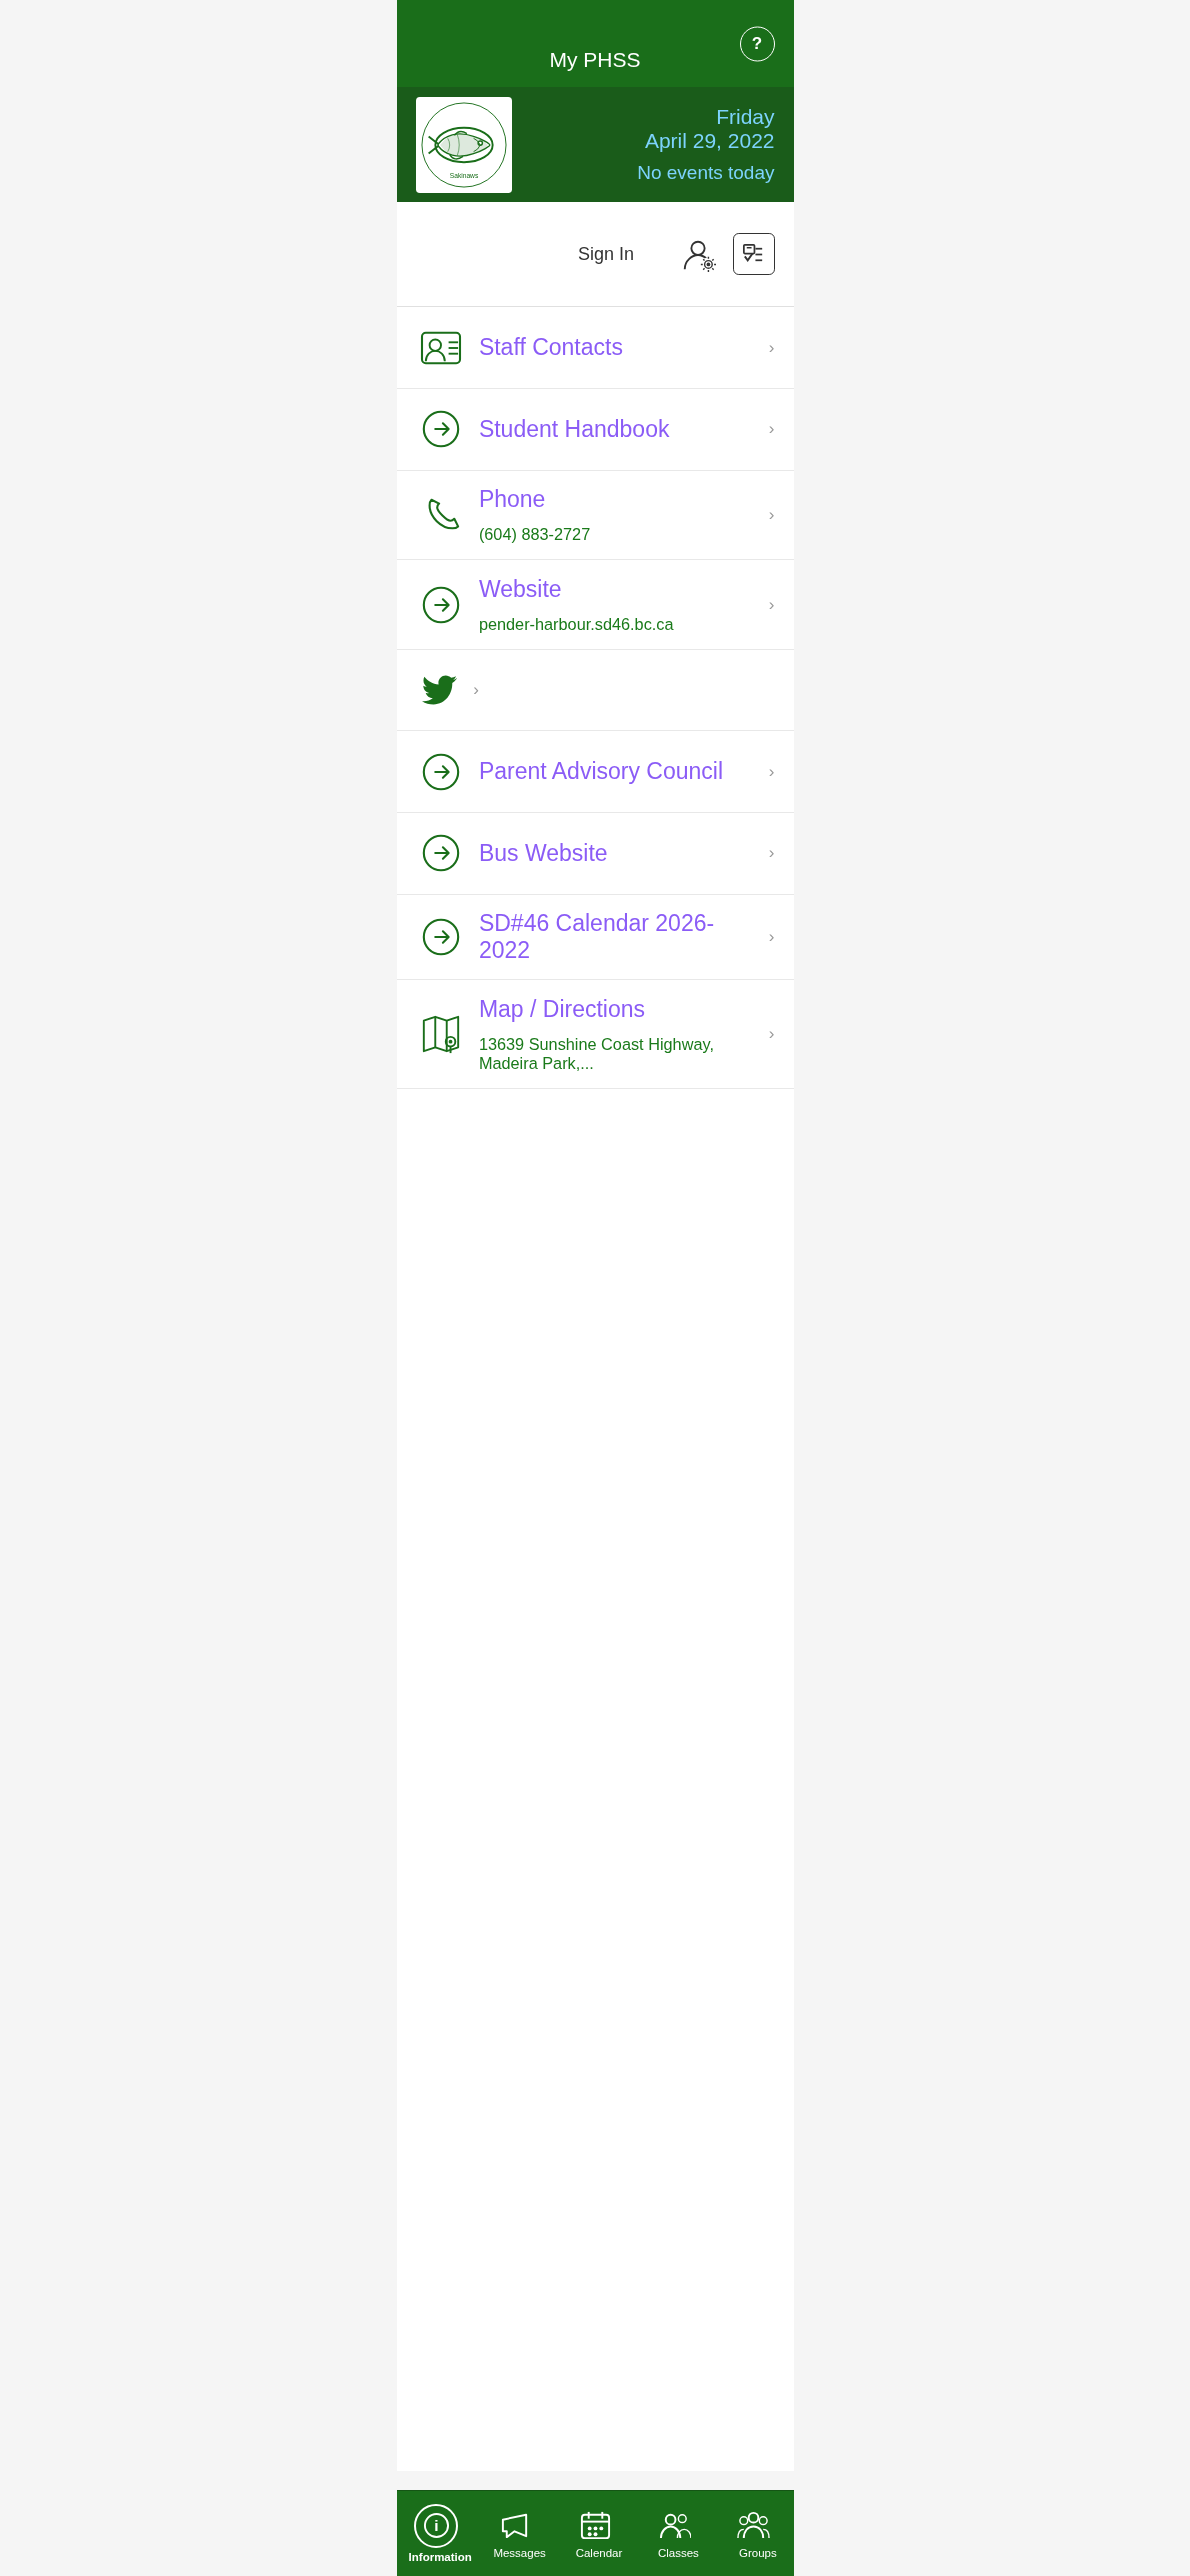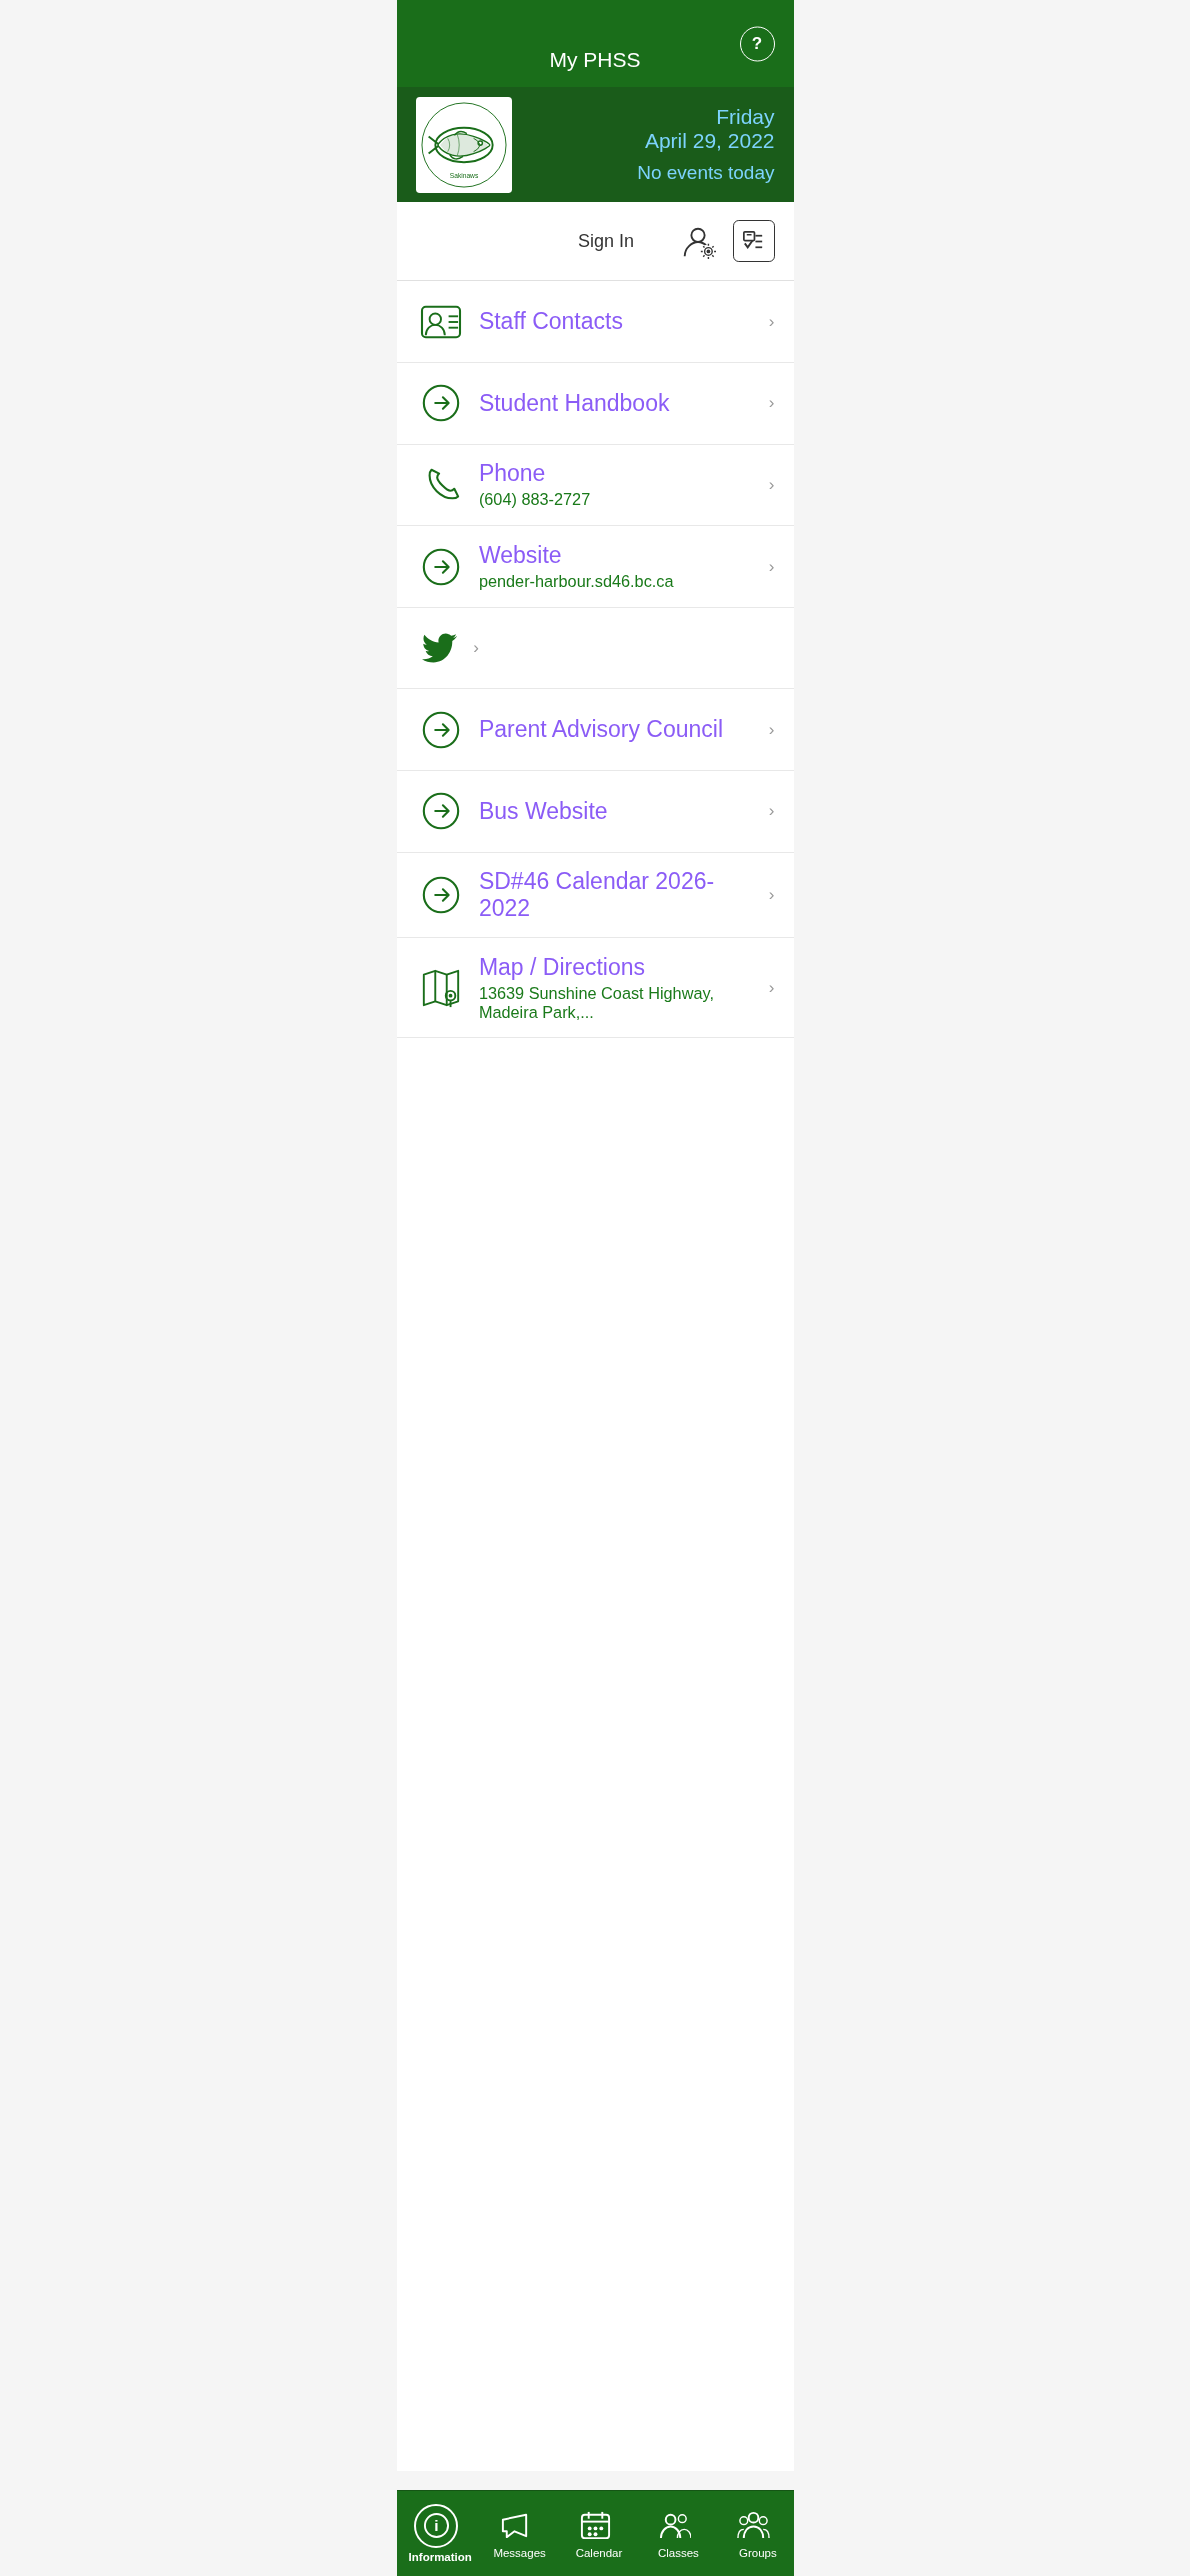--- a/index.html
+++ b/index.html
@@ -96,21 +96,21 @@
       font-size: 19px;
       font-weight: 400;
       margin-top: 9px;
     }
 
     
     .signin-bar {
       background: white;
       display: flex;
       align-items: center;
-      padding: 18px 19px;
+      padding: 31px 19px;
       border-bottom: 1px solid #e0e0e0;
       gap: 11.5px;
     }
 
     .signin-label {
       font-size: 18px;
       color: #333;
       flex: 1;
       text-align: center;
     }
@@ -172,21 +172,21 @@
 
     .item-title {
       font-size: 23px;
       color: #8b5cf6;
       font-weight: 400;
     }
 
     .item-subtitle {
       font-size: 16.3px;
       color: #1a7a1a;
-      margin-top: 3px;
+      margin-top: 12px;
     }
 
     .chevron {
       color: #999;
       font-size: 17px;
       margin-left: 7.7px;
     }
 
     
     .bottom-nav {

